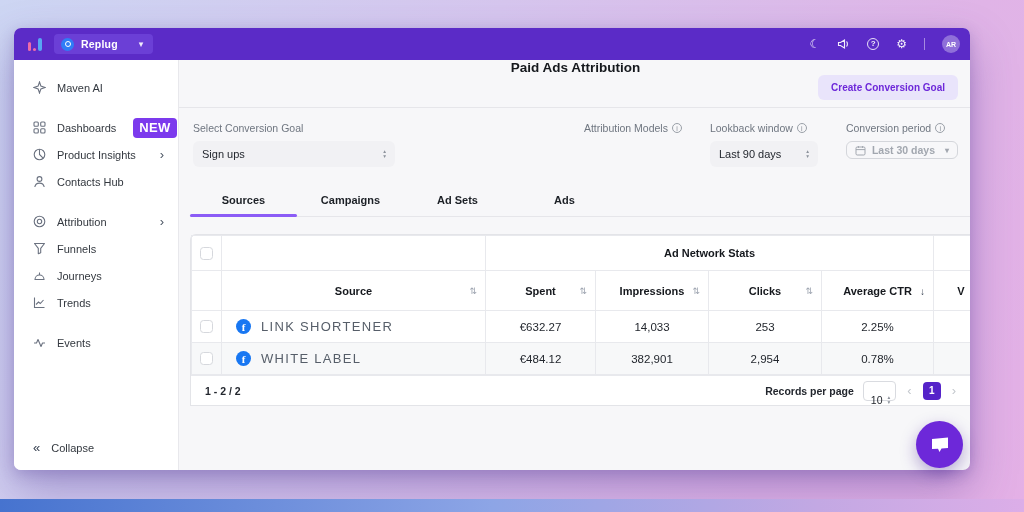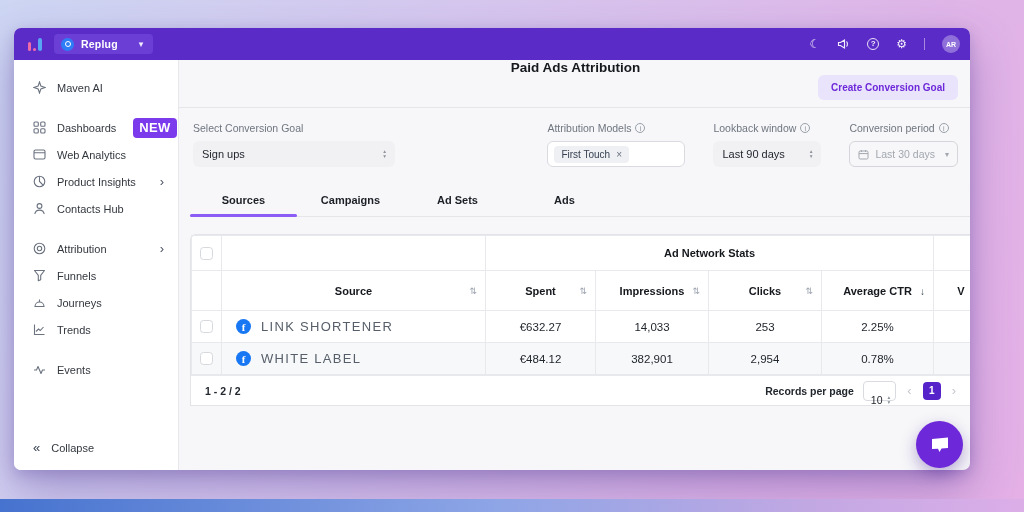--- a/index.html
+++ b/index.html
@@ -85,22 +85,22 @@
   .stepper { display:flex; flex-direction:column; margin-left:auto; color:#8c929b;
     font-size:5.5px; line-height:5px; padding-left:8px; }
   .f-goal .sel-gray { width:202px; }
   .f-right { margin-left:auto; display:flex; gap:28px; }
   .models-box { background:#fff; border:1px solid #d9dbe0; border-radius:6px; height:26px;
     min-width:138px; padding:0 6px; display:flex; align-items:center; }
   .chip { background:#eef0f3; border-radius:4px; font-size:10px; color:#374151;
     padding:3px 7px; display:flex; align-items:center; gap:6px; }
   .chip .x { color:#6b7280; font-size:10px; cursor:pointer; }
   .f-lookback .sel-gray { width:108px; }
-  .period-box { border:1px solid #d4d6db; border-radius:6px; height:26px; padding:0 8px;
-    display:flex; align-items:center; gap:6px; color:#a2a7af; background:transparent; }
+  .period-box { border:1px solid #d4d6db; border-radius:6px; height:18px; padding:0 8px;
+    display:flex; align-items:center; gap:6px; color:#a2a7af; background:transparent;font-weight:bold; }
   .period-box .pv { font-size:10.5px; }
   .period-box .chev { font-size:8px; margin-left:4px; color:#a2a7af; }
   
   .tabs { display:flex; margin:21px 0 0 11px; border-bottom:1px solid #e6e6ea; }
   .tab { width:107px; text-align:center; font-size:11px; font-weight:bold; color:#1c2026;
     padding:6px 0 10px; cursor:pointer; position:relative; }
   .tab.active::after { content:""; position:absolute; left:0; right:0; bottom:-1px; height:3px;
     background:#8b5cf6; border-radius:2px; }
   
   .card { margin:17px 0 0 11px; width:calc(100% - 11px); background:#fff;
@@ -195,29 +195,20 @@
               <rect x="1" y="7.7" width="4.3" height="4.3" rx="1"></rect>
               <rect x="7.7" y="7.7" width="4.3" height="4.3" rx="1"></rect>
             </g>
           </svg>
         <span>Dashboards</span>
         <span class="badge-new">NEW</span>
       </div>
       <div class="side-item">
         <svg width="13" height="13" viewBox="0 0 13 13">
             <g fill="none" stroke="#6b7280" stroke-width="1.1">
-              <rect x="1" y="2" width="11" height="9" rx="1.5"></rect>
-              <path d="M1 4.8h11"></path>
-            </g>
-          </svg>
-        <span>Web Analytics</span>
-      </div>
-      <div class="side-item">
-        <svg width="13" height="13" viewBox="0 0 13 13">
-            <g fill="none" stroke="#6b7280" stroke-width="1.1">
               <circle cx="6.5" cy="6.5" r="5.3"></circle>
               <path d="M6.5 1.2v5.3l3.8 3.8"></path>
             </g>
           </svg>
         <span>Product Insights</span>
         <span class="side-chev">›</span>
       </div>
       <div class="side-item">
         <svg width="13" height="13" viewBox="0 0 13 13">
             <g fill="none" stroke="#6b7280" stroke-width="1.1">
@@ -290,26 +281,20 @@
               <span>▴</span>
                 <span>▾</span>
             </span>
           </div>
         </div>
         <div class="f-right">
           <div>
             <div class="f-label">
               <span>Attribution Models</span>
               <span class="info-i">i</span>
-            </div>
-            <div class="control models-box">
-              <span class="chip">
-                <span>First Touch</span>
-                <span class="x">×</span>
-              </span>
             </div>
           </div>
           <div class="f-lookback">
             <div class="f-label">
               <span>Lookback window</span>
               <span class="info-i">i</span>
             </div>
             <div class="control sel-gray">
               <span>Last 90 days</span>
               <span class="stepper">

